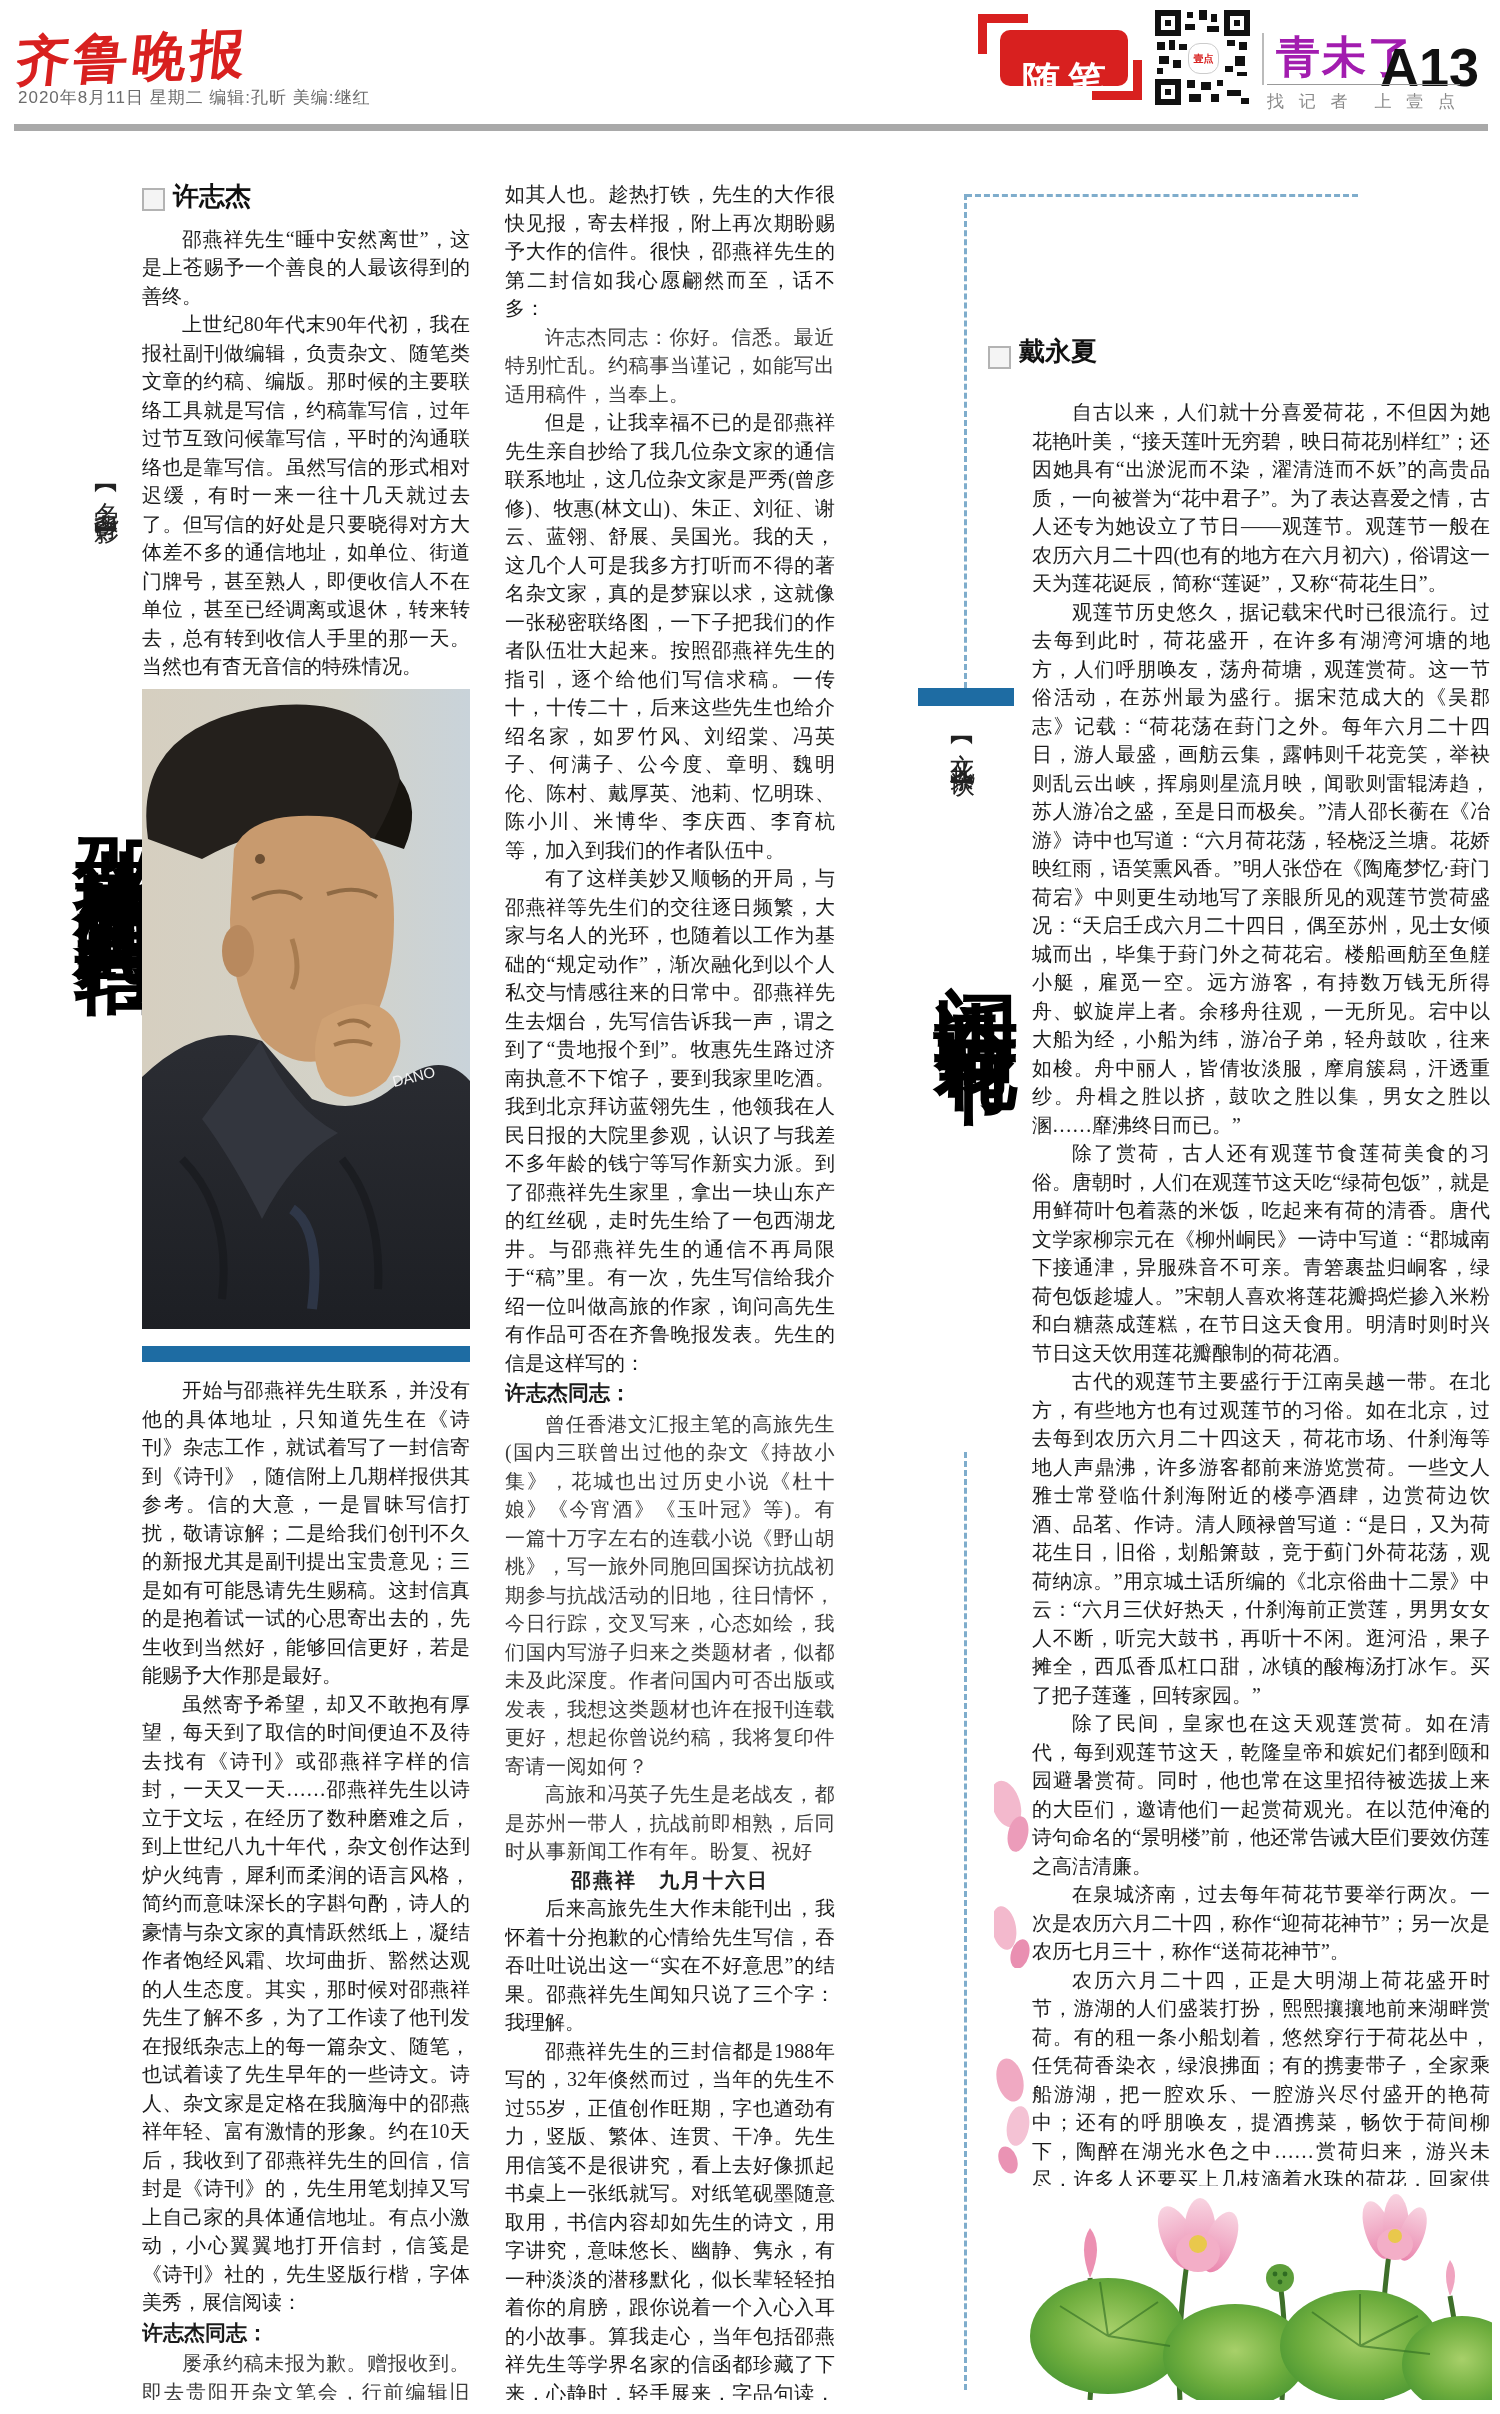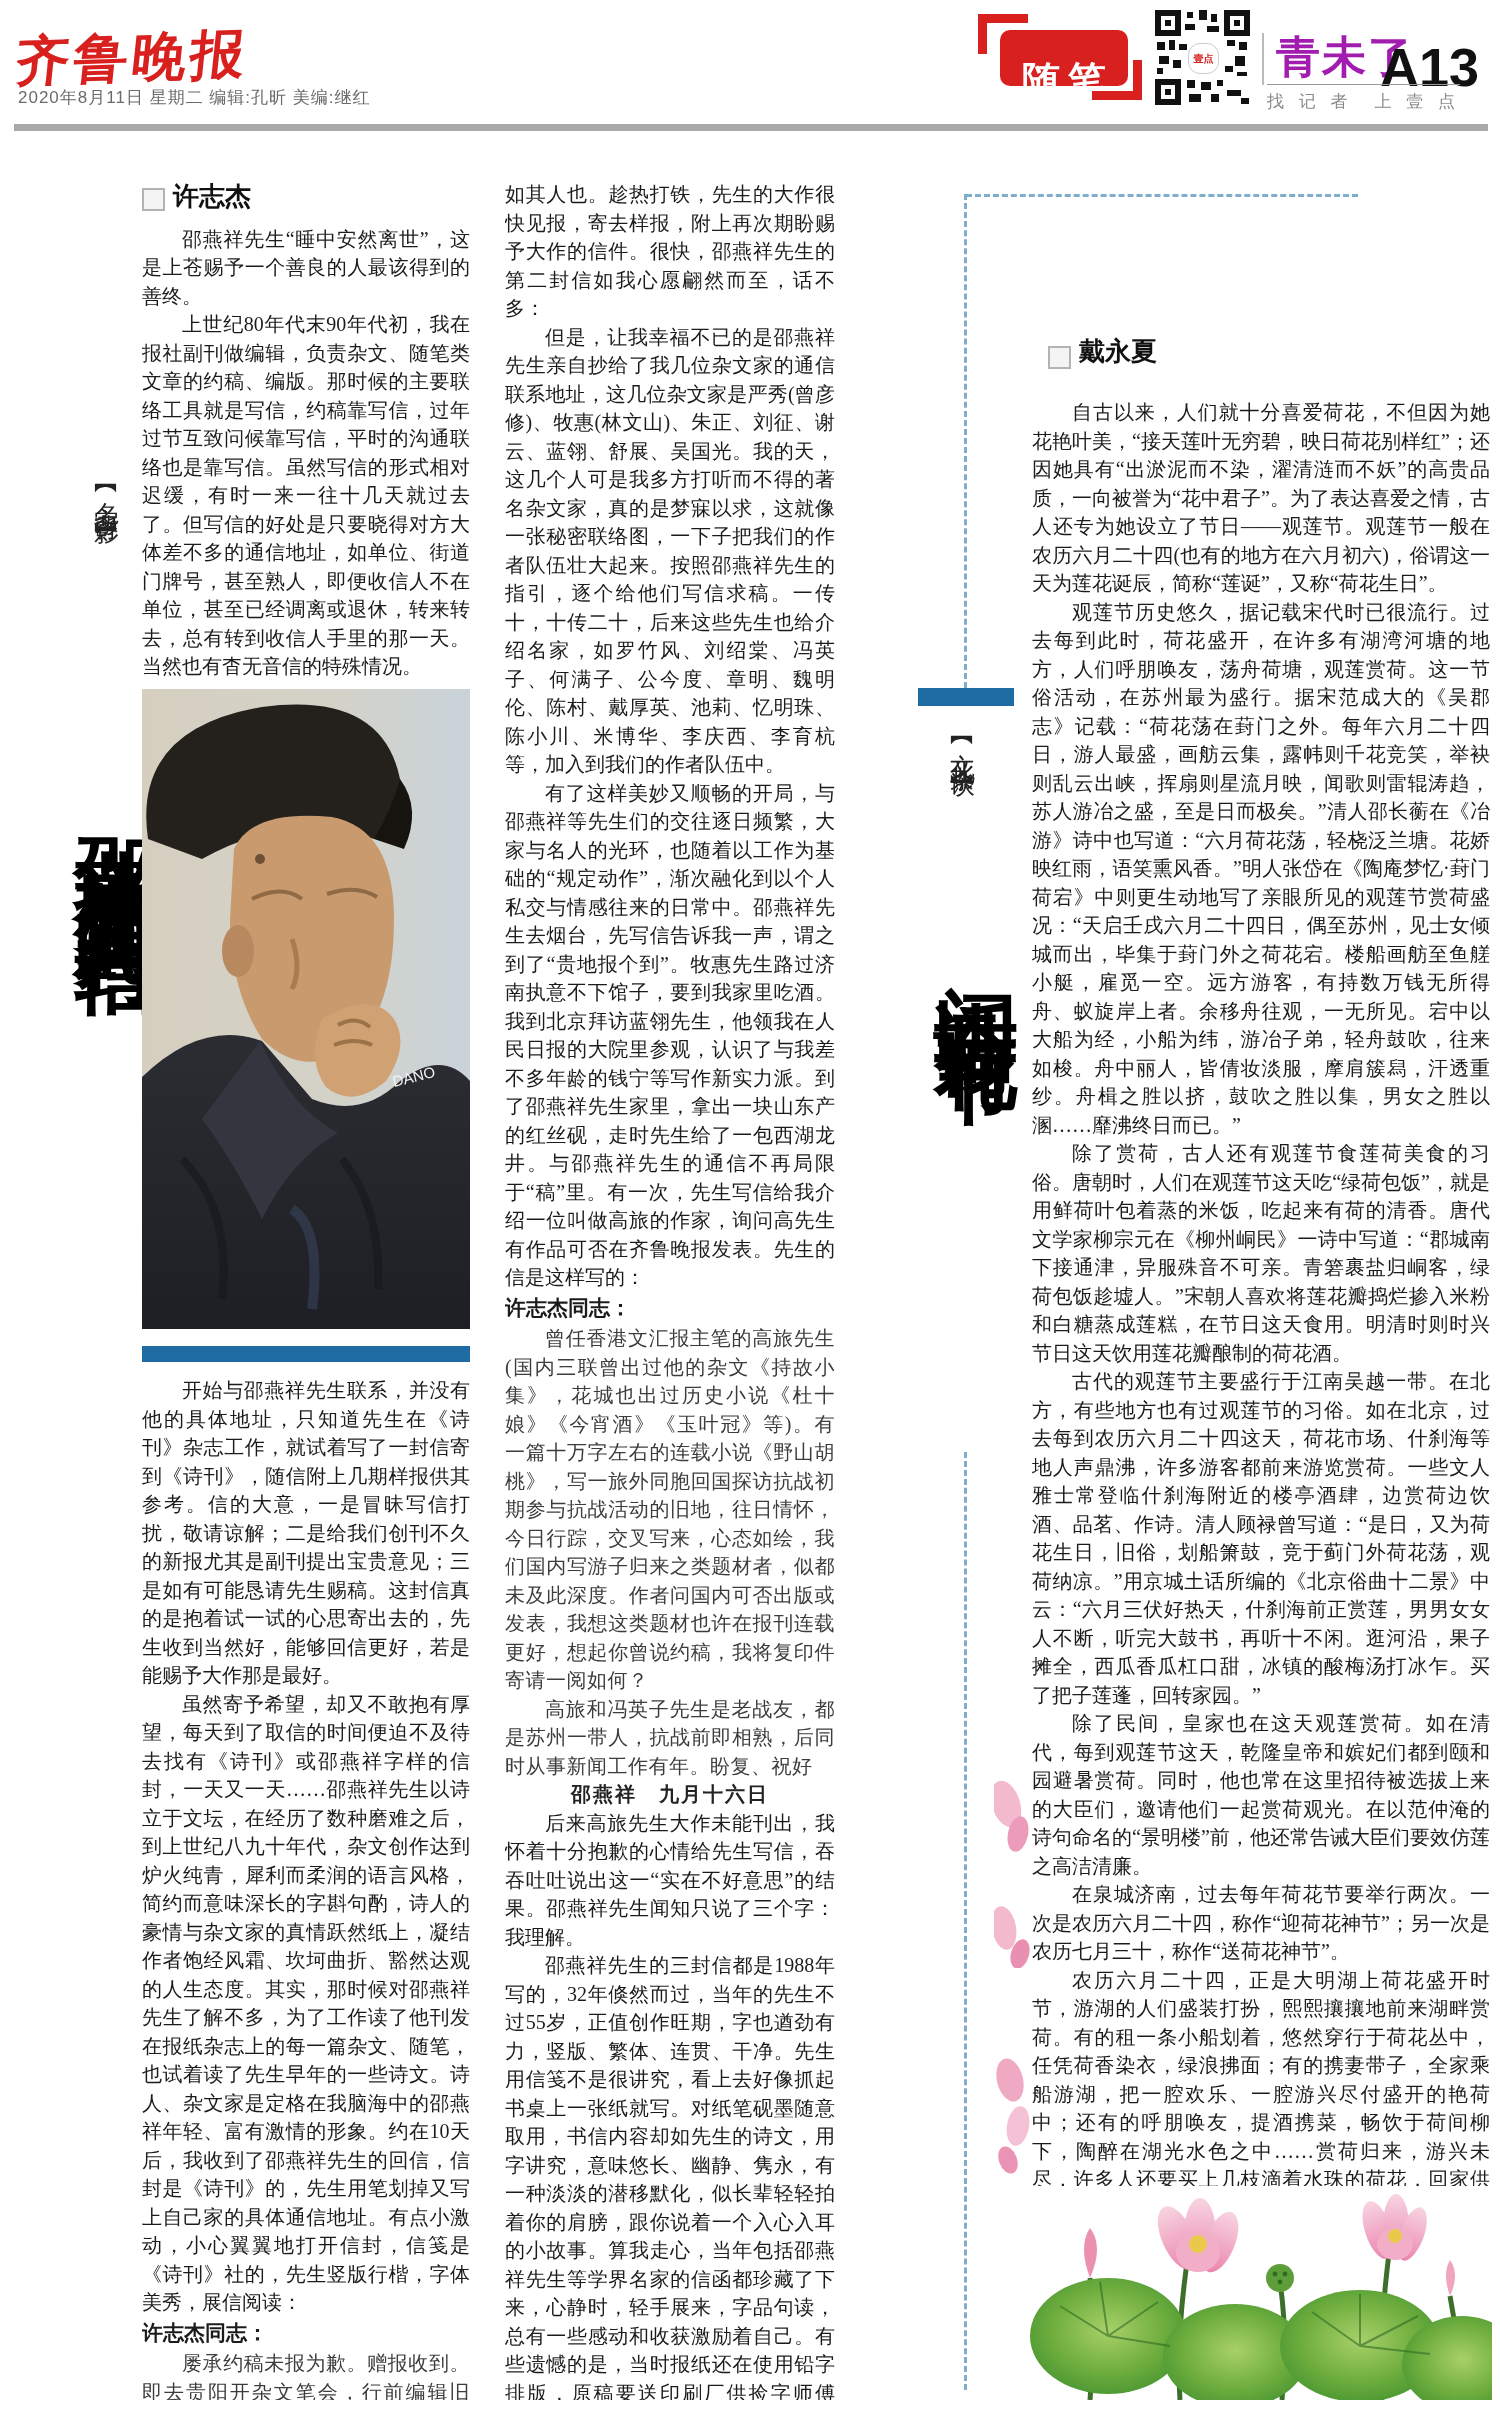--- a/index.html
+++ b/index.html
@@ -193,39 +193,40 @@
         <div class="blk p">开始与邵燕祥先生联系，并没有他的具体地址，只知道先生在《诗刊》杂志工作，就试着写了一封信寄到《诗刊》，随信附上几期样报供其参考。信的大意，一是冒昧写信打扰，敬请谅解；二是给我们创刊不久的新报尤其是副刊提出宝贵意见；三是如有可能恳请先生赐稿。这封信真的是抱着试一试的心思寄出去的，先生收到当然好，能够回信更好，若是能赐予大作那是最好。</div>
         <div class="blk p">虽然寄予希望，却又不敢抱有厚望，每天到了取信的时间便迫不及待去找有《诗刊》或邵燕祥字样的信封，一天又一天……邵燕祥先生以诗立于文坛，在经历了数种磨难之后，到上世纪八九十年代，杂文创作达到炉火纯青，犀利而柔润的语言风格，简约而意味深长的字斟句酌，诗人的豪情与杂文家的真情跃然纸上，凝结作者饱经风霜、坎坷曲折、豁然达观的人生态度。其实，那时候对邵燕祥先生了解不多，为了工作读了他刊发在报纸杂志上的每一篇杂文、随笔，也试着读了先生早年的一些诗文。诗人、杂文家是定格在我脑海中的邵燕祥年轻、富有激情的形象。约在10天后，我收到了邵燕祥先生的回信，信封是《诗刊》的，先生用笔划掉又写上自己家的具体通信地址。有点小激动，小心翼翼地打开信封，信笺是《诗刊》社的，先生竖版行楷，字体美秀，展信阅读：</div>
         <div class="blk sal">许志杰同志：</div>
         <div class="blk lp">屡承约稿未报为歉。赠报收到。即去贵阳开杂文笔会，行前编辑旧稿，有八五年作一篇，当时寄北京日报未发，看看至今尚未全失去现实意义，特抄请一阅，可用则供补白，不适用亦勿为难，掷入纸篓即可。同为编辑，甘苦两知。匆祝编安</div>
       </div>
   </div>
 
   <div class="col colB">
     <div>
         <div class="blk cont">如其人也。趁热打铁，先生的大作很快见报，寄去样报，附上再次期盼赐予大作的信件。很快，邵燕祥先生的第二封信如我心愿翩然而至，话不多：</div>
+        <div class="blk lp">许志杰同志：你好。信悉。最近特别忙乱。约稿事当谨记，如能写出适用稿件，当奉上。</div>
         <div class="blk p">但是，让我幸福不已的是邵燕祥先生亲自抄给了我几位杂文家的通信联系地址，这几位杂文家是严秀(曾彦修)、牧惠(林文山)、朱正、刘征、谢云、蓝翎、舒展、吴国光。我的天，这几个人可是我多方打听而不得的著名杂文家，真的是梦寐以求，这就像一张秘密联络图，一下子把我们的作者队伍壮大起来。按照邵燕祥先生的指引，逐个给他们写信求稿。一传十，十传二十，后来这些先生也给介绍名家，如罗竹风、刘绍棠、冯英子、何满子、公今度、章明、魏明伦、陈村、戴厚英、池莉、忆明珠、陈小川、米博华、李庆西、李育杭等，加入到我们的作者队伍中。</div>
         <div class="blk p">有了这样美妙又顺畅的开局，与邵燕祥等先生们的交往逐日频繁，大家与名人的光环，也随着以工作为基础的“规定动作”，渐次融化到以个人私交与情感往来的日常中。邵燕祥先生去烟台，先写信告诉我一声，谓之到了“贵地报个到”。牧惠先生路过济南执意不下馆子，要到我家里吃酒。我到北京拜访蓝翎先生，他领我在人民日报的大院里参观，认识了与我差不多年龄的钱宁等写作新实力派。到了邵燕祥先生家里，拿出一块山东产的红丝砚，走时先生给了一包西湖龙井。与邵燕祥先生的通信不再局限于“稿”里。有一次，先生写信给我介绍一位叫做高旅的作家，询问高先生有作品可否在齐鲁晚报发表。先生的信是这样写的：</div>
         <div class="blk sal">许志杰同志：</div>
         <div class="blk lp">曾任香港文汇报主笔的高旅先生(国内三联曾出过他的杂文《持故小集》，花城也出过历史小说《杜十娘》《今宵酒》《玉叶冠》等)。有一篇十万字左右的连载小说《野山胡桃》，写一旅外同胞回国探访抗战初期参与抗战活动的旧地，往日情怀，今日行踪，交叉写来，心态如绘，我们国内写游子归来之类题材者，似都未及此深度。作者问国内可否出版或发表，我想这类题材也许在报刊连载更好，想起你曾说约稿，我将复印件寄请一阅如何？</div>
         <div class="blk lp">高旅和冯英子先生是老战友，都是苏州一带人，抗战前即相熟，后同时从事新闻工作有年。盼复、祝好</div>
         <div class="blk sign">邵燕祥　九月十六日</div>
         <div class="blk p">后来高旅先生大作未能刊出，我怀着十分抱歉的心情给先生写信，吞吞吐吐说出这一“实在不好意思”的结果。邵燕祥先生闻知只说了三个字：我理解。</div>
         <div class="blk p">邵燕祥先生的三封信都是1988年写的，32年倏然而过，当年的先生不过55岁，正值创作旺期，字也遒劲有力，竖版、繁体、连贯、干净。先生用信笺不是很讲究，看上去好像抓起书桌上一张纸就写。对纸笔砚墨随意取用，书信内容却如先生的诗文，用字讲究，意味悠长、幽静、隽永，有一种淡淡的潜移默化，似长辈轻轻拍着你的肩膀，跟你说着一个入心入耳的小故事。算我走心，当年包括邵燕祥先生等学界名家的信函都珍藏了下来，心静时，轻手展来，字品句读，总有一些感动和收获激励着自己。有些遗憾的是，当时报纸还在使用铅字排版，原稿要送印刷厂供捡字师傅用，致使先生的很多手稿被当作废纸一扔了之，一笔宝贵的文化财富被吾辈随手抛弃，进入电子信息时代愈加感觉纸质文品的珍贵，损失不可挽回。</div>
       </div>
   </div>
 
   <div class="abs hdash"></div>
   <div class="abs vdash1"></div>
   <div class="abs div-bar"></div>
   <div class="abs v-label" style="left:946px;top:728px;">【文化杂谈】</div>
   <div class="abs v-title right-title">闲话荷花节</div>
   <div class="abs vdash2"></div>
 
-  <div class="abs author-row" style="left:1048px;top:334px;">
+  <div class="abs author-row" style="left:988px;top:334px;">
     <span class="author-square"></span>
     <span class="author-name">戴永夏</span>
   </div>
 
   <div class="col colR">
     <div>
         <div class="blk p">自古以来，人们就十分喜爱荷花，不但因为她花艳叶美，“接天莲叶无穷碧，映日荷花别样红”；还因她具有“出淤泥而不染，濯清涟而不妖”的高贵品质，一向被誉为“花中君子”。为了表达喜爱之情，古人还专为她设立了节日——观莲节。观莲节一般在农历六月二十四(也有的地方在六月初六)，俗谓这一天为莲花诞辰，简称“莲诞”，又称“荷花生日”。</div>
         <div class="blk p">观莲节历史悠久，据记载宋代时已很流行。过去每到此时，荷花盛开，在许多有湖湾河塘的地方，人们呼朋唤友，荡舟荷塘，观莲赏荷。这一节俗活动，在苏州最为盛行。据宋范成大的《吴郡志》记载：“荷花荡在葑门之外。每年六月二十四日，游人最盛，画舫云集，露帏则千花竞笑，举袂则乱云出峡，挥扇则星流月映，闻歌则雷辊涛趋，苏人游冶之盛，至是日而极矣。”清人邵长蘅在《冶游》诗中也写道：“六月荷花荡，轻桡泛兰塘。花娇映红雨，语笑熏风香。”明人张岱在《陶庵梦忆·葑门荷宕》中则更生动地写了亲眼所见的观莲节赏荷盛况：“天启壬戌六月二十四日，偶至苏州，见士女倾城而出，毕集于葑门外之荷花宕。楼船画舫至鱼艖小艇，雇觅一空。远方游客，有持数万钱无所得舟、蚁旋岸上者。余移舟往观，一无所见。宕中以大船为经，小船为纬，游冶子弟，轻舟鼓吹，往来如梭。舟中丽人，皆倩妆淡服，摩肩簇舄，汗透重纱。舟楫之胜以挤，鼓吹之胜以集，男女之胜以溷……靡沸终日而已。”</div>
         <div class="blk p">除了赏荷，古人还有观莲节食莲荷美食的习俗。唐朝时，人们在观莲节这天吃“绿荷包饭”，就是用鲜荷叶包着蒸的米饭，吃起来有荷的清香。唐代文学家柳宗元在《柳州峒民》一诗中写道：“郡城南下接通津，异服殊音不可亲。青箬裹盐归峒客，绿荷包饭趁墟人。”宋朝人喜欢将莲花瓣捣烂掺入米粉和白糖蒸成莲糕，在节日这天食用。明清时则时兴节日这天饮用莲花瓣酿制的荷花酒。</div>
         <div class="blk p">古代的观莲节主要盛行于江南吴越一带。在北方，有些地方也有过观莲节的习俗。如在北京，过去每到农历六月二十四这天，荷花市场、什刹海等地人声鼎沸，许多游客都前来游览赏荷。一些文人雅士常登临什刹海附近的楼亭酒肆，边赏荷边饮酒、品茗、作诗。清人顾禄曾写道：“是日，又为荷花生日，旧俗，划船箫鼓，竞于蓟门外荷花荡，观荷纳凉。”用京城土话所编的《北京俗曲十二景》中云：“六月三伏好热天，什刹海前正赏莲，男男女女人不断，听完大鼓书，再听十不闲。逛河沿，果子摊全，西瓜香瓜杠口甜，冰镇的酸梅汤打冰乍。买了把子莲蓬，回转家园。”</div>

